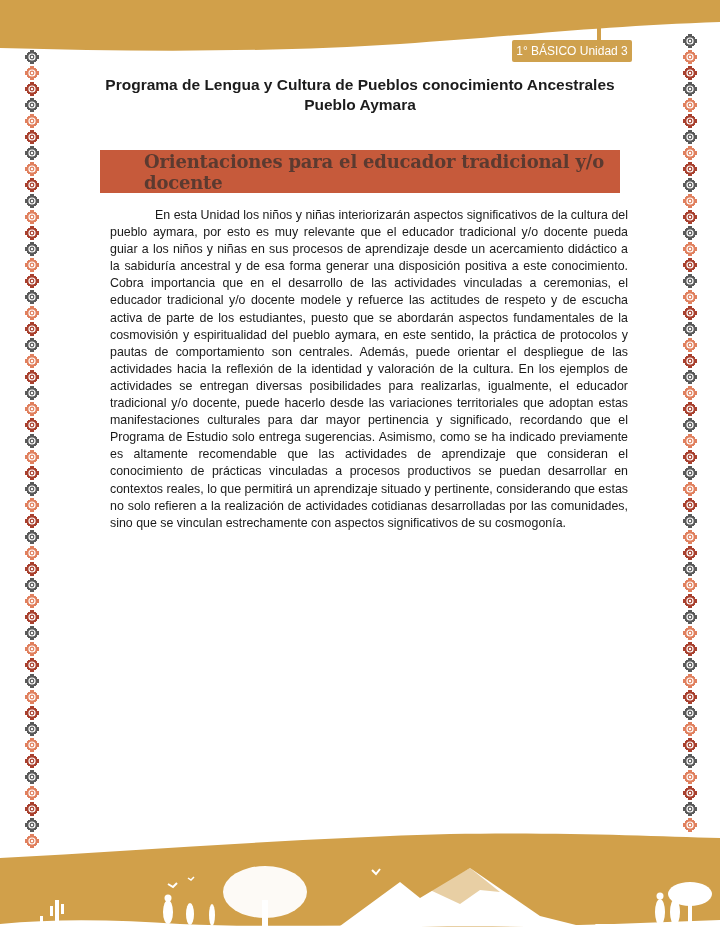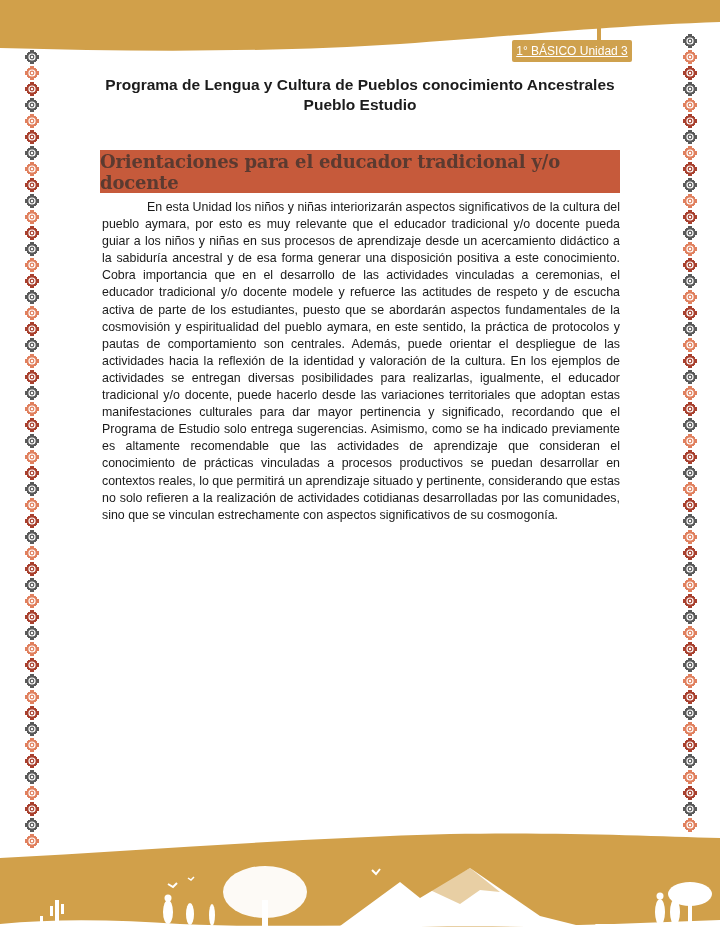--- a/index.html
+++ b/index.html
@@ -1,27 +1,27 @@
 <!DOCTYPE html>
 <html><head>
 <meta charset="utf-8">
 <style>
   html, body { margin:0; padding:0; }
   body { width:720px; height:932px; position:relative; overflow:hidden; background:#ffffff; font-family:"Liberation Sans", sans-serif; }
   .header-wave { position:absolute; left:0; top:0; width:720px; height:60px; }
   .unit-stub { position:absolute; left:597px; top:26px; width:4px; height:16px; background:#D1A04A; }
-  .unit-badge { position:absolute; left:512px; top:40px; width:120px; height:22px; background:#CFA14E; border-radius:2px; color:#ffffff; font-size:12px; line-height:22px; text-align:center; font-family:"Liberation Sans", sans-serif;text-decoration:underline; }
+  .unit-badge { position:absolute; left:512px; top:40px; width:120px; height:22px; background:#CFA14E; border-radius:2px; color:#ffffff; font-size:12px; line-height:22px; text-align:center; font-family:"Liberation Sans", sans-serif; }
   .border-col { position:absolute; width:16px; display:flex; flex-direction:column; align-items:center; }
   .border-left { left:24px; top:50px; }
   .border-right { left:682px; top:34px; }
   .gear { width:14px; height:14px; margin-bottom:2px; display:block; }
   .titles { position:absolute; left:100px; top:75px; width:520px; text-align:center; font-weight:bold; font-size:15.5px; line-height:20px; color:#1c1c1c; }
   .banner { position:absolute; left:100px; top:150px; width:520px; height:43px; background:#C65A3B; display:flex; align-items:center; justify-content:center; }
-  .banner-text { font-family:"DejaVu Serif", serif; font-weight:bold; font-size:18px; color:#5b3a30; letter-spacing:-0.2px; }
-  .body-text { position:absolute; left:102px; top:199px; width:518px; font-size:12.4px; line-height:17.1px; color:#1a1a1a; text-align:justify; text-indent:45px; margin:0; }
+  .banner-text { font-family:"DejaVu Serif", serif; font-weight:bold; font-size:18px; color:#5b3a30; letter-spacing:-0.2px;padding-left:44px; }
+  .body-text { position:absolute; left:102px; top:199px; width:518px; font-size:12.4px; line-height:17.1px; color:#1a1a1a; text-align:justify; text-indent:45px; margin:8px; }
   .footer { position:absolute; left:0; top:820px; width:720px; height:112px; }
 </style>
 </head>
 <body>
 
 <svg class="header-wave" viewBox="0 0 720 60" preserveAspectRatio="none">
   <path d="M0,0 H720 V22 C600,26 520,36 400,44 C280,52 140,52 0,48 Z" fill="#D1A04A"></path>
 </svg>
 <div class="unit-stub"></div>
 <div class="unit-badge">1° BÁSICO Unidad 3</div>
@@ -626,21 +626,21 @@
     <svg class="gear" viewBox="0 0 14 14">
       <path d="M5,0h4v2h2v1h1v2h2v4h-2v2h-1v1h-2v2h-4v-2h-2v-1h-1v-2h-2v-4h2v-2h1v-1h2z" fill="#E0805E"></path>
       <circle cx="7" cy="7" r="3.6" fill="#fff"></circle>
       <circle cx="7" cy="7" r="2.4" fill="#E0805E"></circle>
       <circle cx="7" cy="7" r="1.2" fill="#fff"></circle>
     </svg>
   </div>
 
 <div class="titles">
   <div>Programa de Lengua y Cultura de Pueblos conocimiento Ancestrales</div>
-  <div>Pueblo Estudio</div>
+  <div>Pueblo Aymara</div>
 </div>
 
 <div class="banner">
   <span class="banner-text">Orientaciones para el educador tradicional y/o docente</span>
 </div>
 
 <p class="body-text">En esta Unidad los niños y niñas interiorizarán aspectos significativos de la cultura del pueblo aymara, por esto es muy relevante que el educador tradicional y/o docente pueda guiar a los niños y niñas en sus procesos de aprendizaje desde un acercamiento didáctico a la sabiduría ancestral y de esa forma generar una disposición positiva a este conocimiento. Cobra importancia que en el desarrollo de las actividades vinculadas a ceremonias, el educador tradicional y/o docente modele y refuerce las actitudes de respeto y de escucha activa de parte de los estudiantes, puesto que se abordarán aspectos fundamentales de la cosmovisión y espiritualidad del pueblo aymara, en este sentido, la práctica de protocolos y pautas de comportamiento son centrales. Además, puede orientar el despliegue de las actividades hacia la reflexión de la identidad y valoración de la cultura. En los ejemplos de actividades se entregan diversas posibilidades para realizarlas, igualmente, el educador tradicional y/o docente, puede hacerlo desde las variaciones territoriales que adoptan estas manifestaciones culturales para dar mayor pertinencia y significado, recordando que el Programa de Estudio solo entrega sugerencias. Asimismo, como se ha indicado previamente es altamente recomendable que las actividades de aprendizaje que consideran el conocimiento de prácticas vinculadas a procesos productivos se puedan desarrollar en contextos reales, lo que permitirá un aprendizaje situado y pertinente, considerando que estas no solo refieren a la realización de actividades cotidianas desarrolladas por las comunidades, sino que se vinculan estrechamente con aspectos significativos de su cosmogonía.</p>
 
 <svg class="footer" viewBox="0 0 720 112" preserveAspectRatio="none">
   <path d="M0,38 C150,30 300,18 450,14 C560,12 650,16 720,18 V112 H0 Z" fill="#D1A04A"></path>

